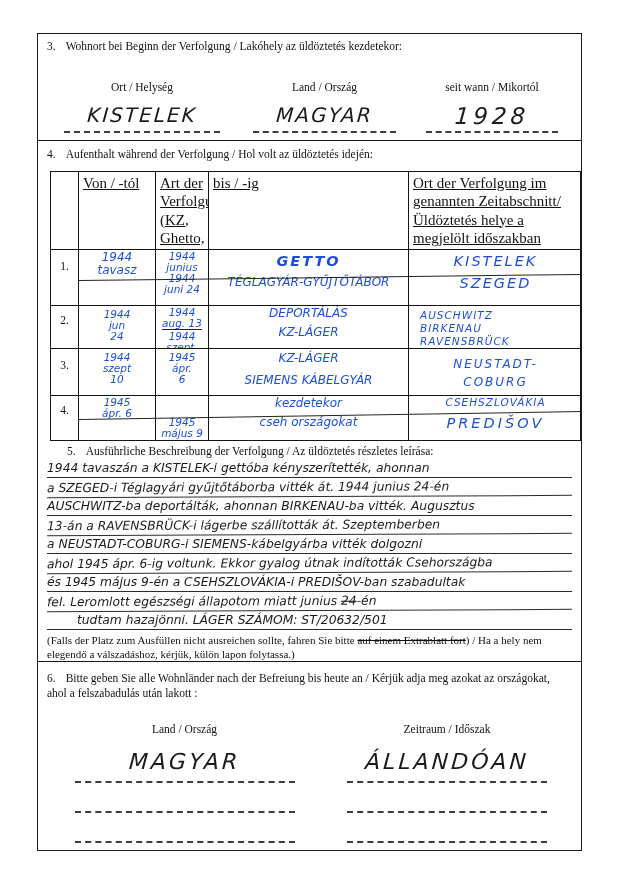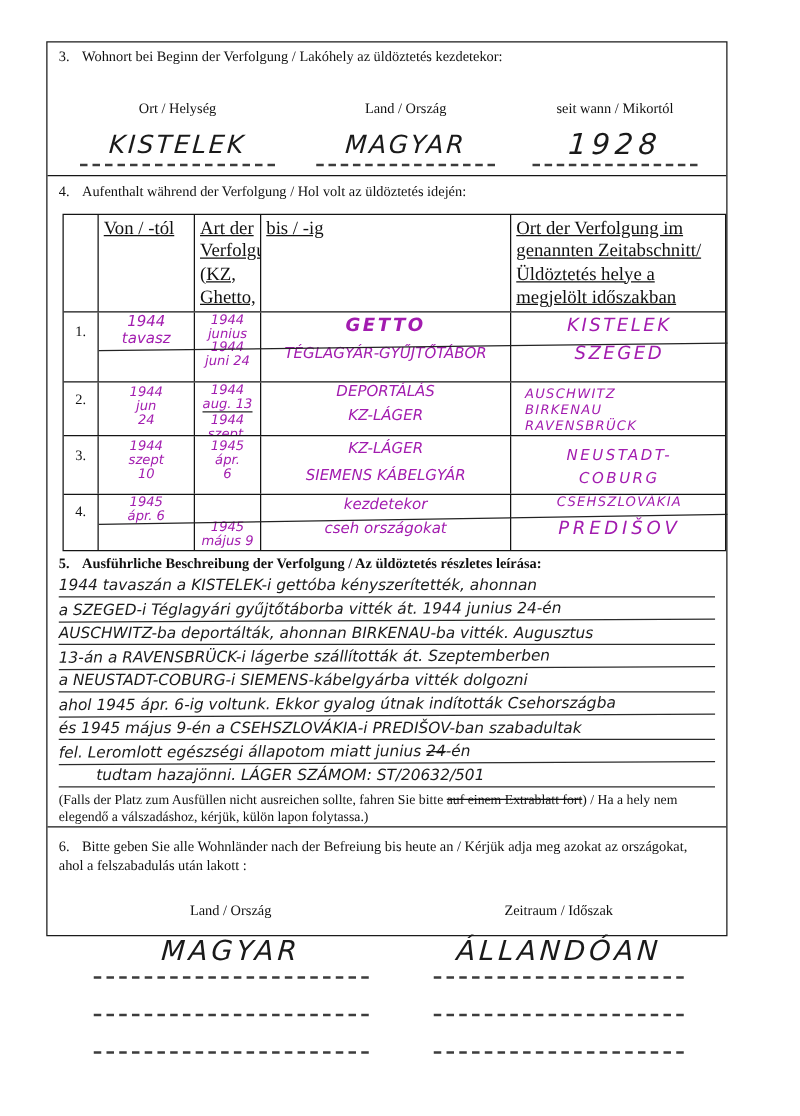--- a/index.html
+++ b/index.html
@@ -1,20 +1,20 @@
 <!DOCTYPE html>
 <html><head>
 <meta charset="utf-8">
 <style>
   * { margin:0; padding:0; box-sizing:border-box; }
   html,body { background:#ffffff; }
   body { width:640px; height:893px; position:relative; font-family:"Liberation Serif",serif; color:#111; }
   .page { position:absolute; inset:0; background:#fff; }
 
-  .box { position:absolute; left:37px; top:33px; width:545px; height:716px; border:1.6px solid #1b1b1b; background:#fff; }
+  .box { position:absolute; left:37px; top:33px; width:545px; height:818px; border:1.6px solid #1b1b1b; background:#fff; }
   .hand   { font-family:"DejaVu Sans",sans-serif; font-style:italic; color:#1a1a1a; transform:skewX(-4deg); }
   .pre    { white-space:pre-line; }
 
   
   .sec3 { height:107px; border-bottom:1.4px solid #161616; padding:5px 9px 0; position:relative; }
   .sec-head { font-size:11.5px; line-height:1.3; }
   .sec-num { display:inline-block; margin-right:10px; }
   .sec3-cols { display:flex; margin-top:23px; }
   .s3col { text-align:center; }
   .s3col.c1 { width:190px; }
@@ -30,33 +30,33 @@
   .sec4 { padding:6px 9px 0; }
   .vtable { margin:9px 0 0 3px; width:531px; border:1.5px solid #141414; }
   .trow { display:grid; grid-template-columns:28px 77px 53px 200px 173px; position:relative; border-bottom:1.3px solid #141414; }
   .trow:last-child { border-bottom:none; }
   .tc { border-right:1.3px solid #141414; padding:1px 3px; overflow:hidden; }
   .tc:last-child { border-right:none; }
   .thead .tc { font-size:15px; line-height:1.22; padding:2px 4px 1px;text-decoration:underline; }
   .thead { height:78px; }
   .r1 { height:56px; } .r2 { height:43px; } .r3 { height:47px; } .r4 { height:44px; }
   .cell-c { text-align:center; }
-  .hv { font-family:"DejaVu Sans",sans-serif; font-style:italic; color:#a21caf; line-height:1.05; }
+  .hv { font-family:"DejaVu Sans",sans-serif; font-style:italic; color:#1d4ed8; line-height:1.05; }
   .hv-sm { font-size:10.5px; }
   .hv-md { font-size:12px; }
   .hv-lg { font-size:14.5px; letter-spacing:2px; }
   .rownum { font-size:11.5px; padding-top:10px; text-align:center; }
   .split { position:absolute; left:28px; right:-2px; border-top:1.6px solid #232323; z-index:2; }
   .sp1 { top:50%; transform:rotate(-0.7deg); }
   .sp4 { top:44%; transform:rotate(-0.9deg); }
   .subline { border-bottom:1.3px solid #262626; display:inline-block; }
 
   
   .sec5 { padding:3px 9px 0; }
-  .sec5 .sec-head { font-weight:bold; }
+  .sec5 .sec-head { font-weight:normal;margin-left:20px; }
   .s5line { height:19px; border-bottom:1.6px solid #2c2c2c; font-family:"DejaVu Sans",sans-serif; font-style:italic;
             font-size:12.3px; color:#1b1b1b; white-space:nowrap; overflow:visible; line-height:18px; }
   .s5line:nth-child(odd) { transform:rotate(-0.25deg); }
   .struck { text-decoration:line-through; }
   .note { font-size:11px; line-height:1.3; margin-top:3px; }
 
   
   .sec6 { border-top:1.4px solid #161616; padding:9px 9px 0; }
   .sec6-cols { display:flex; margin-top:18px; }
   .s6col { text-align:center; }

